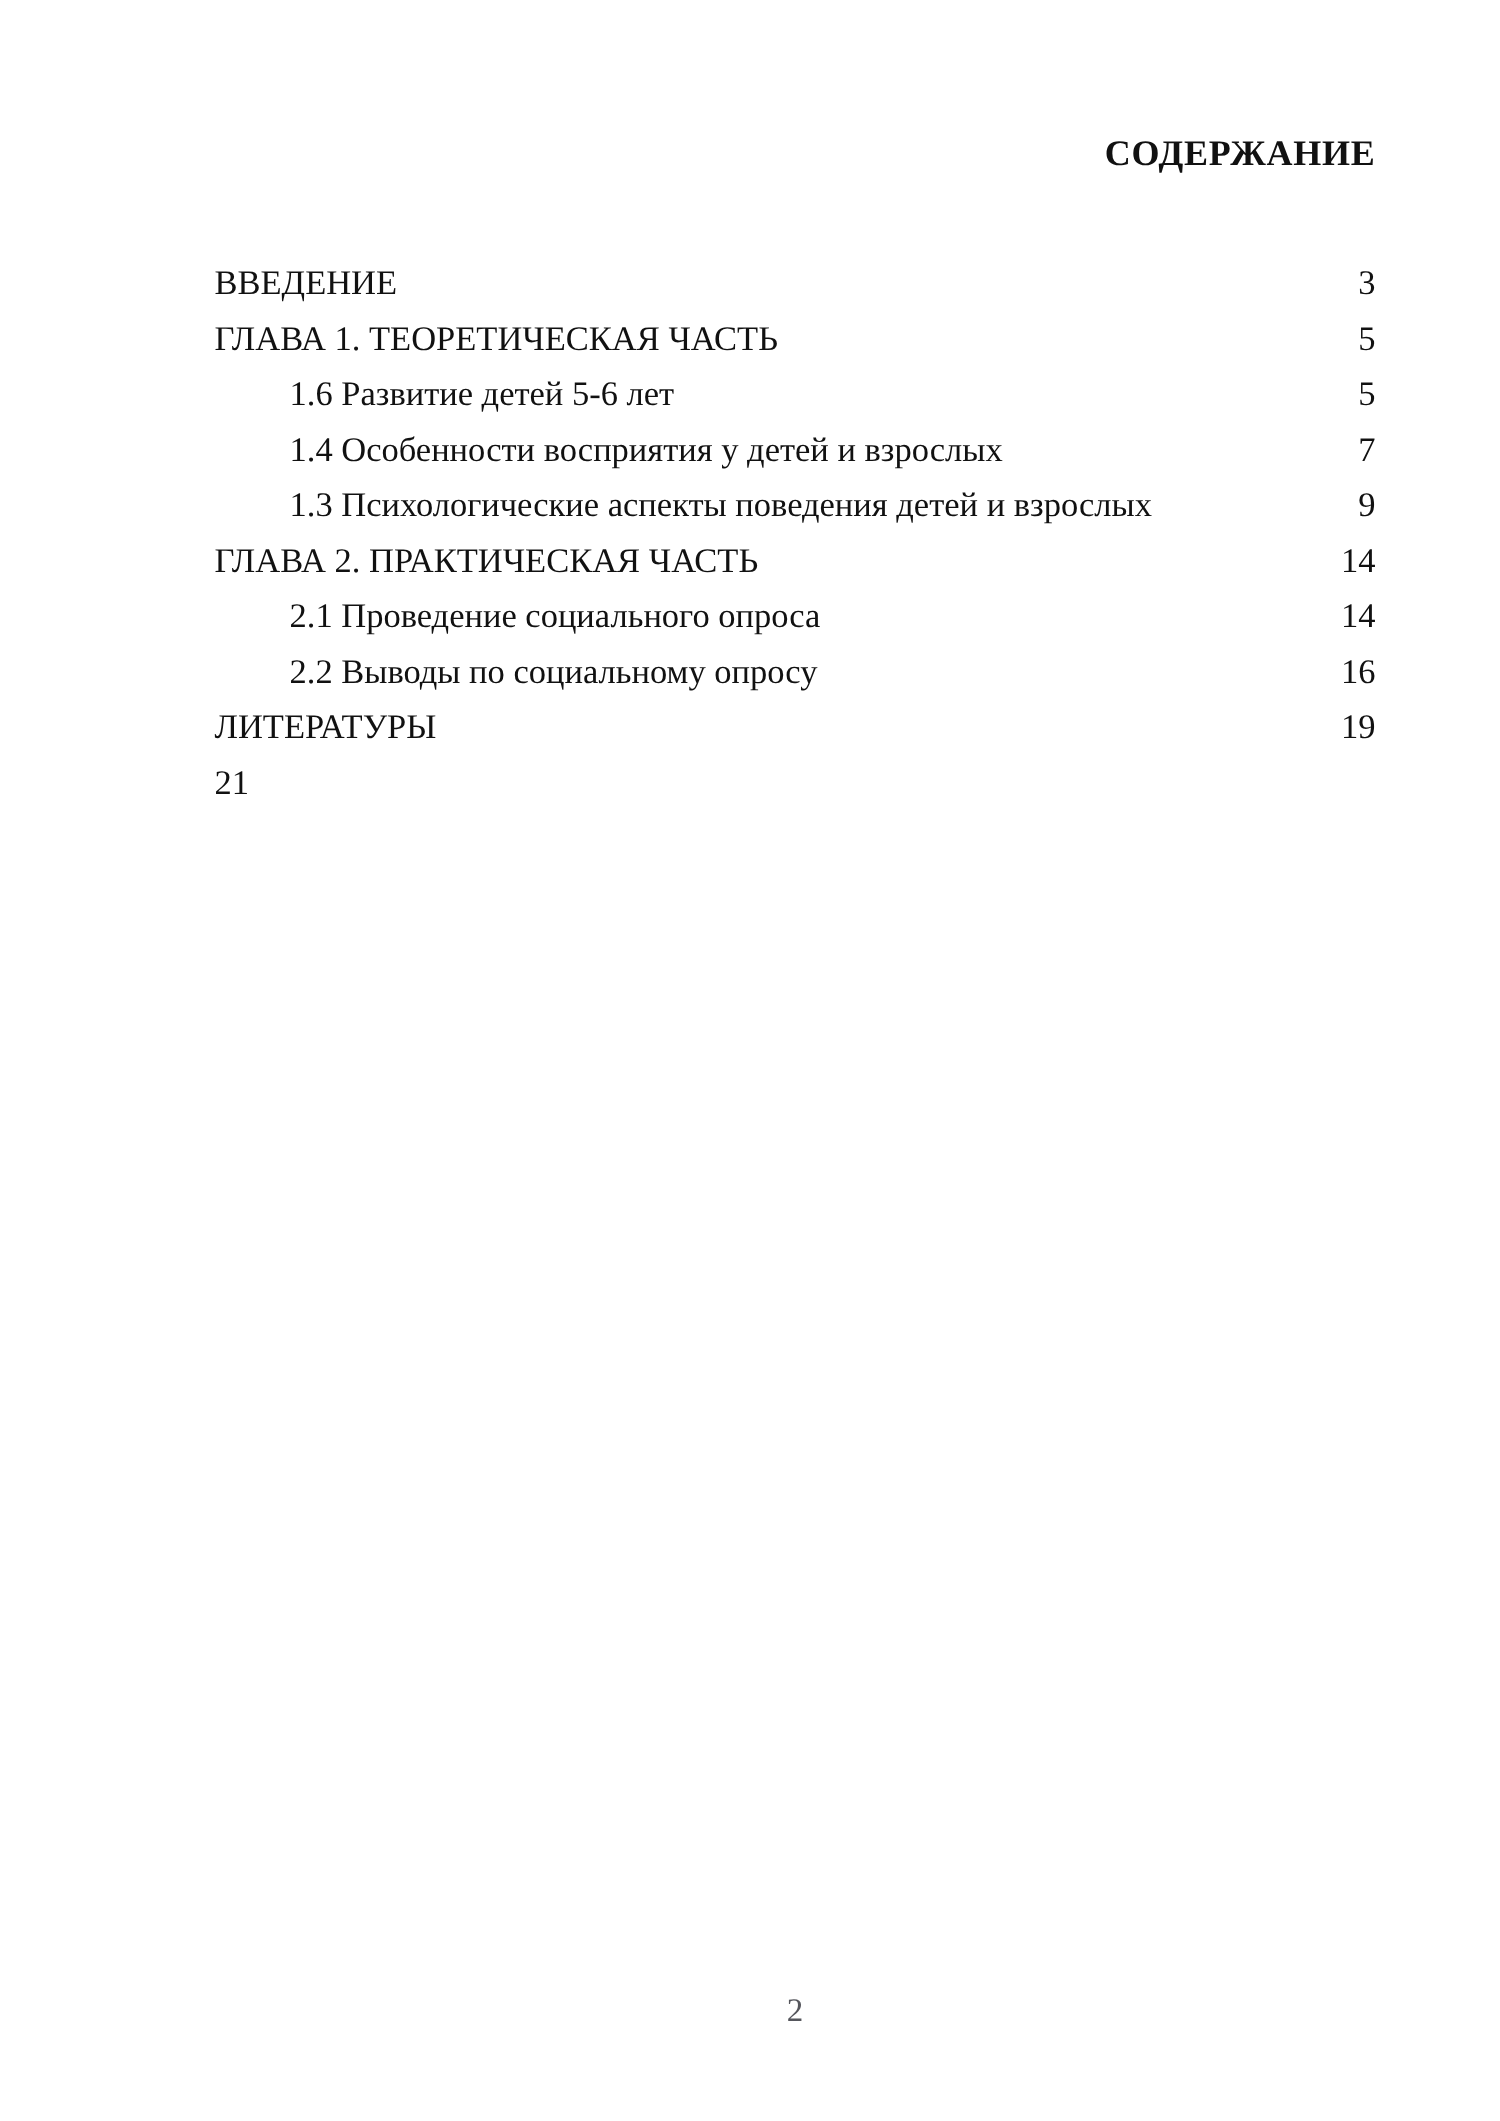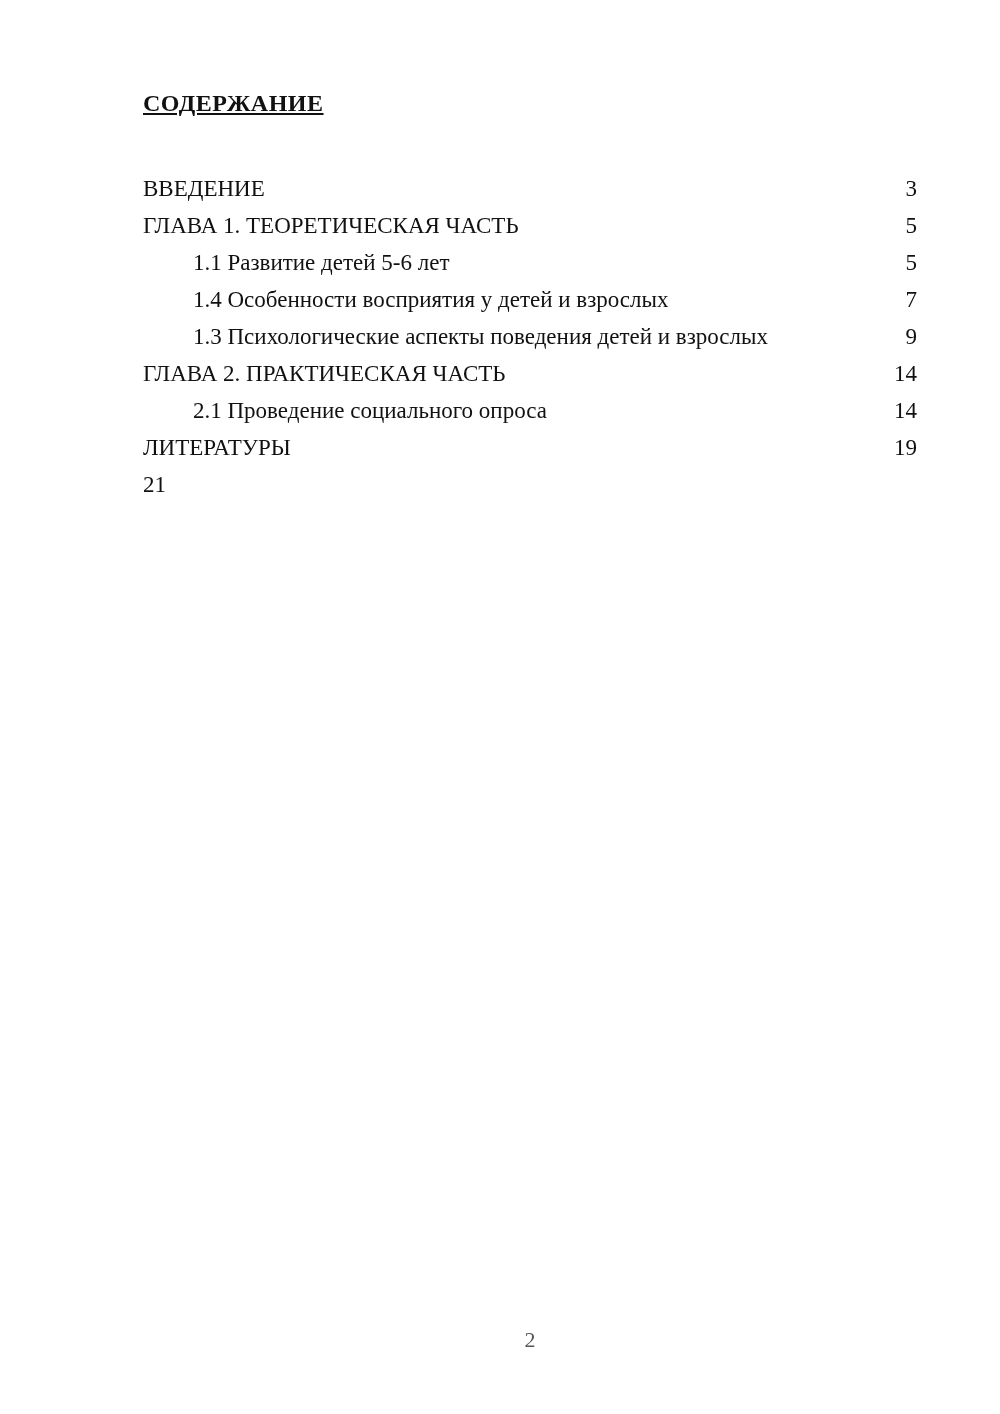--- a/index.html
+++ b/index.html
@@ -11,26 +11,25 @@
     background: #ffffff;
     font-family: "Liberation Serif", serif;
     color: #111111;
     overflow: hidden;
   }
   .doc-title {
     position: absolute;
     left: 143px;
     top: 90px;
     width: 774px;
-    text-align: left;
+    text-align: right;
     font-size: 24px;
     font-weight: bold;
     letter-spacing: 0.5px;
     color: #111111;
-    text-decoration: underline;
   }
   .toc {
     position: absolute;
     left: 143px;
     top: 170px;
     width: 774px;
     list-style: none;
   }
   .toc-row {
     display: flex;
@@ -67,21 +66,21 @@
       <span class="toc-label">ВВЕДЕНИЕ</span>
       <span class="toc-page">3</span>
     </div>
 
     <div class="toc-row">
       <span class="toc-label">ГЛАВА 1. ТЕОРЕТИЧЕСКАЯ ЧАСТЬ</span>
       <span class="toc-page">5</span>
     </div>
 
     <div class="toc-row indent">
-      <span class="toc-label">1.1 Развитие детей 5-6 лет</span>
+      <span class="toc-label">1.6 Развитие детей 5-6 лет</span>
       <span class="toc-page">5</span>
     </div>
 
     <div class="toc-row indent">
       <span class="toc-label">1.4 Особенности восприятия у детей и взрослых</span>
       <span class="toc-page">7</span>
     </div>
 
     <div class="toc-row indent">
       <span class="toc-label">1.3 Психологические аспекты поведения детей и взрослых</span>
@@ -92,20 +91,24 @@
     <div class="toc-row">
       <span class="toc-label">ГЛАВА 2. ПРАКТИЧЕСКАЯ ЧАСТЬ</span>
       <span class="toc-page">14</span>
     </div>
 
     <div class="toc-row indent">
       <span class="toc-label">2.1 Проведение социального опроса</span>
       <span class="toc-page">14</span>
     </div>
 
+    <div class="toc-row indent">
+      <span class="toc-label">2.2 Выводы по социальному опросу</span>
+      <span class="toc-page">16</span>
+    </div>
 
     <div class="toc-row">
       <span class="toc-label">ЛИТЕРАТУРЫ</span>
       <span class="toc-page">19</span>
     </div>
 
     <div class="toc-row">
       <span class="toc-page">21</span>
     </div>
 

